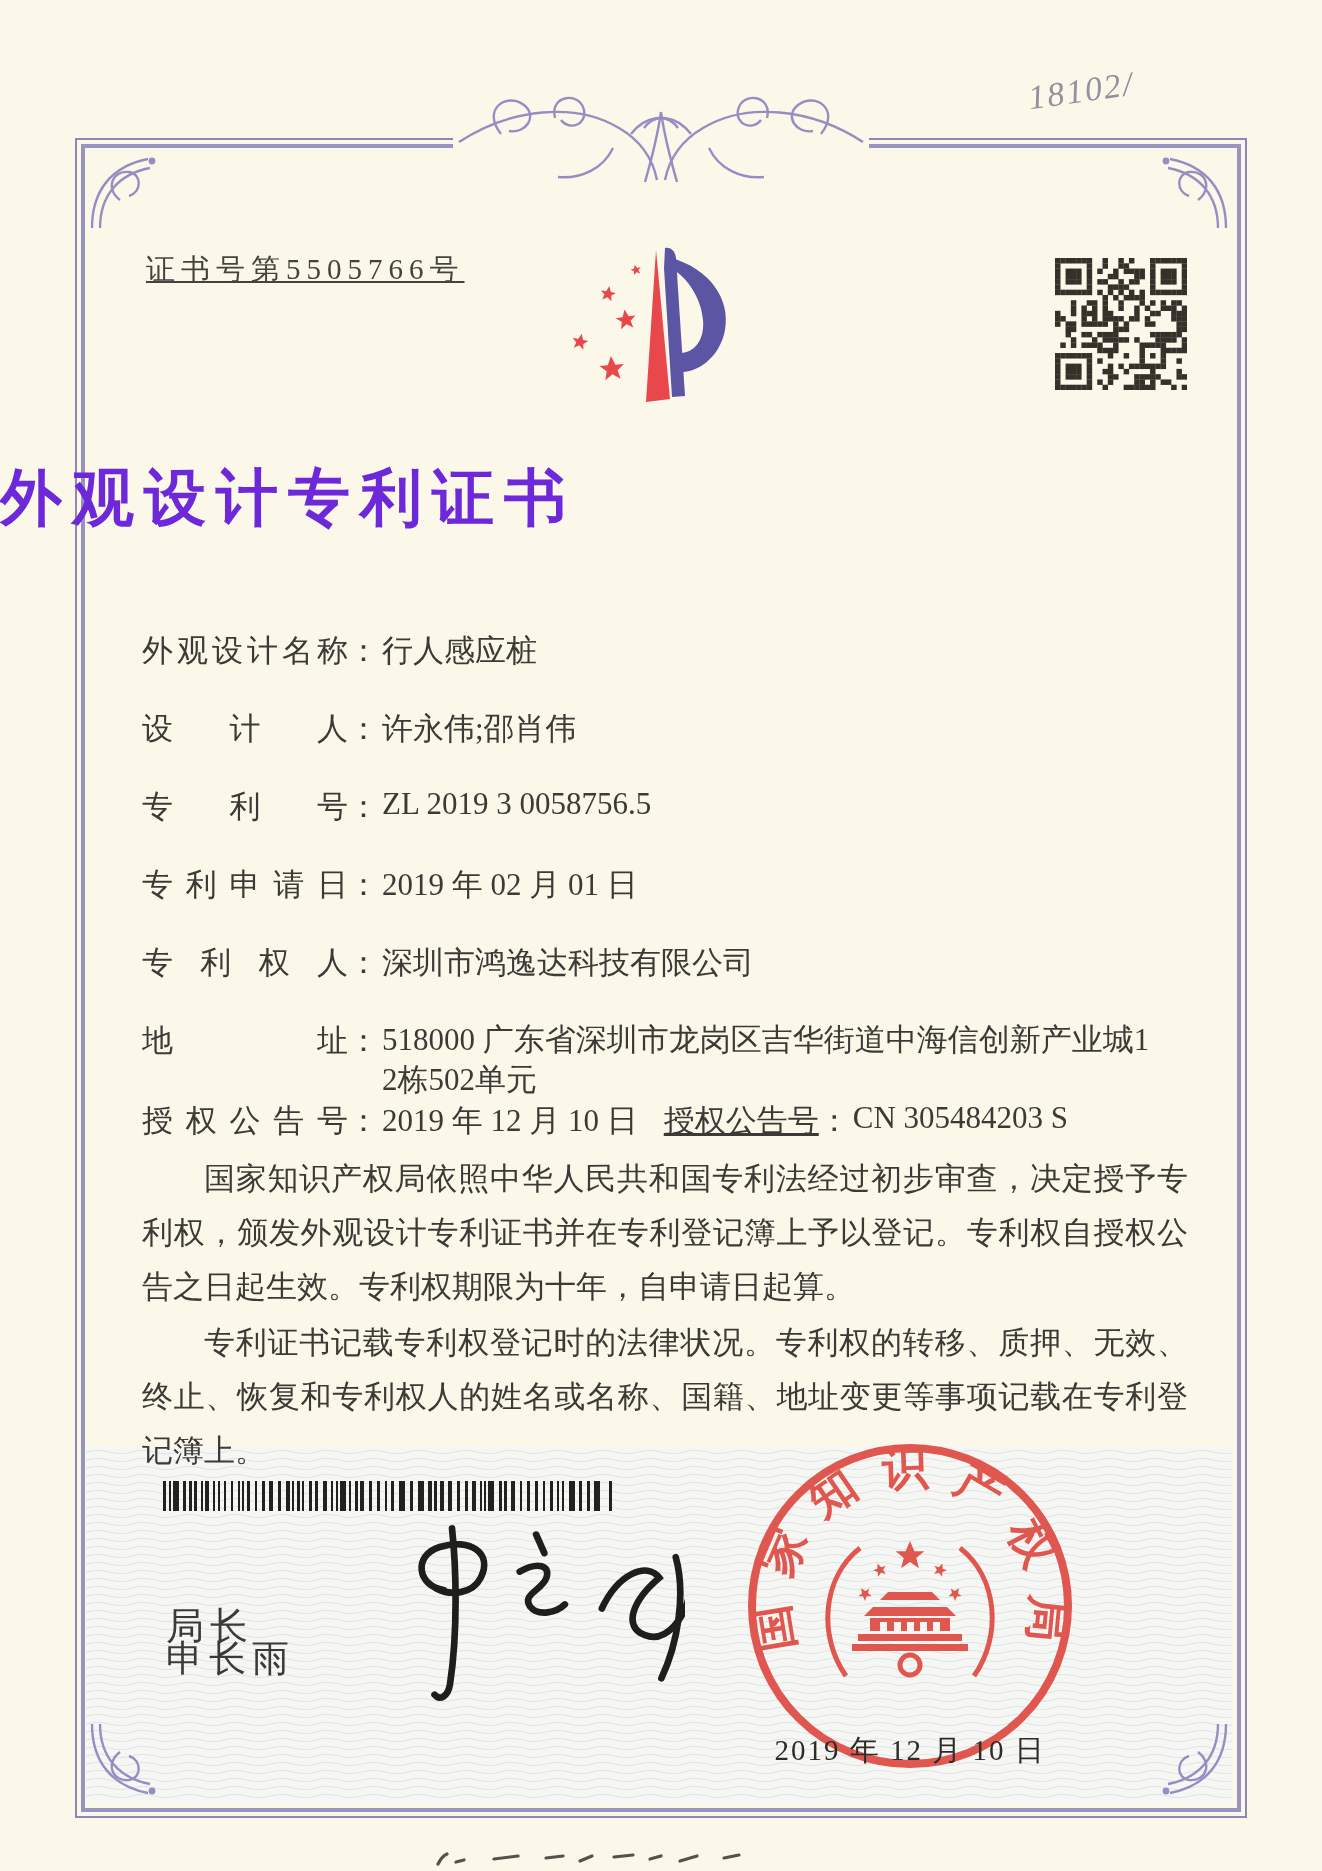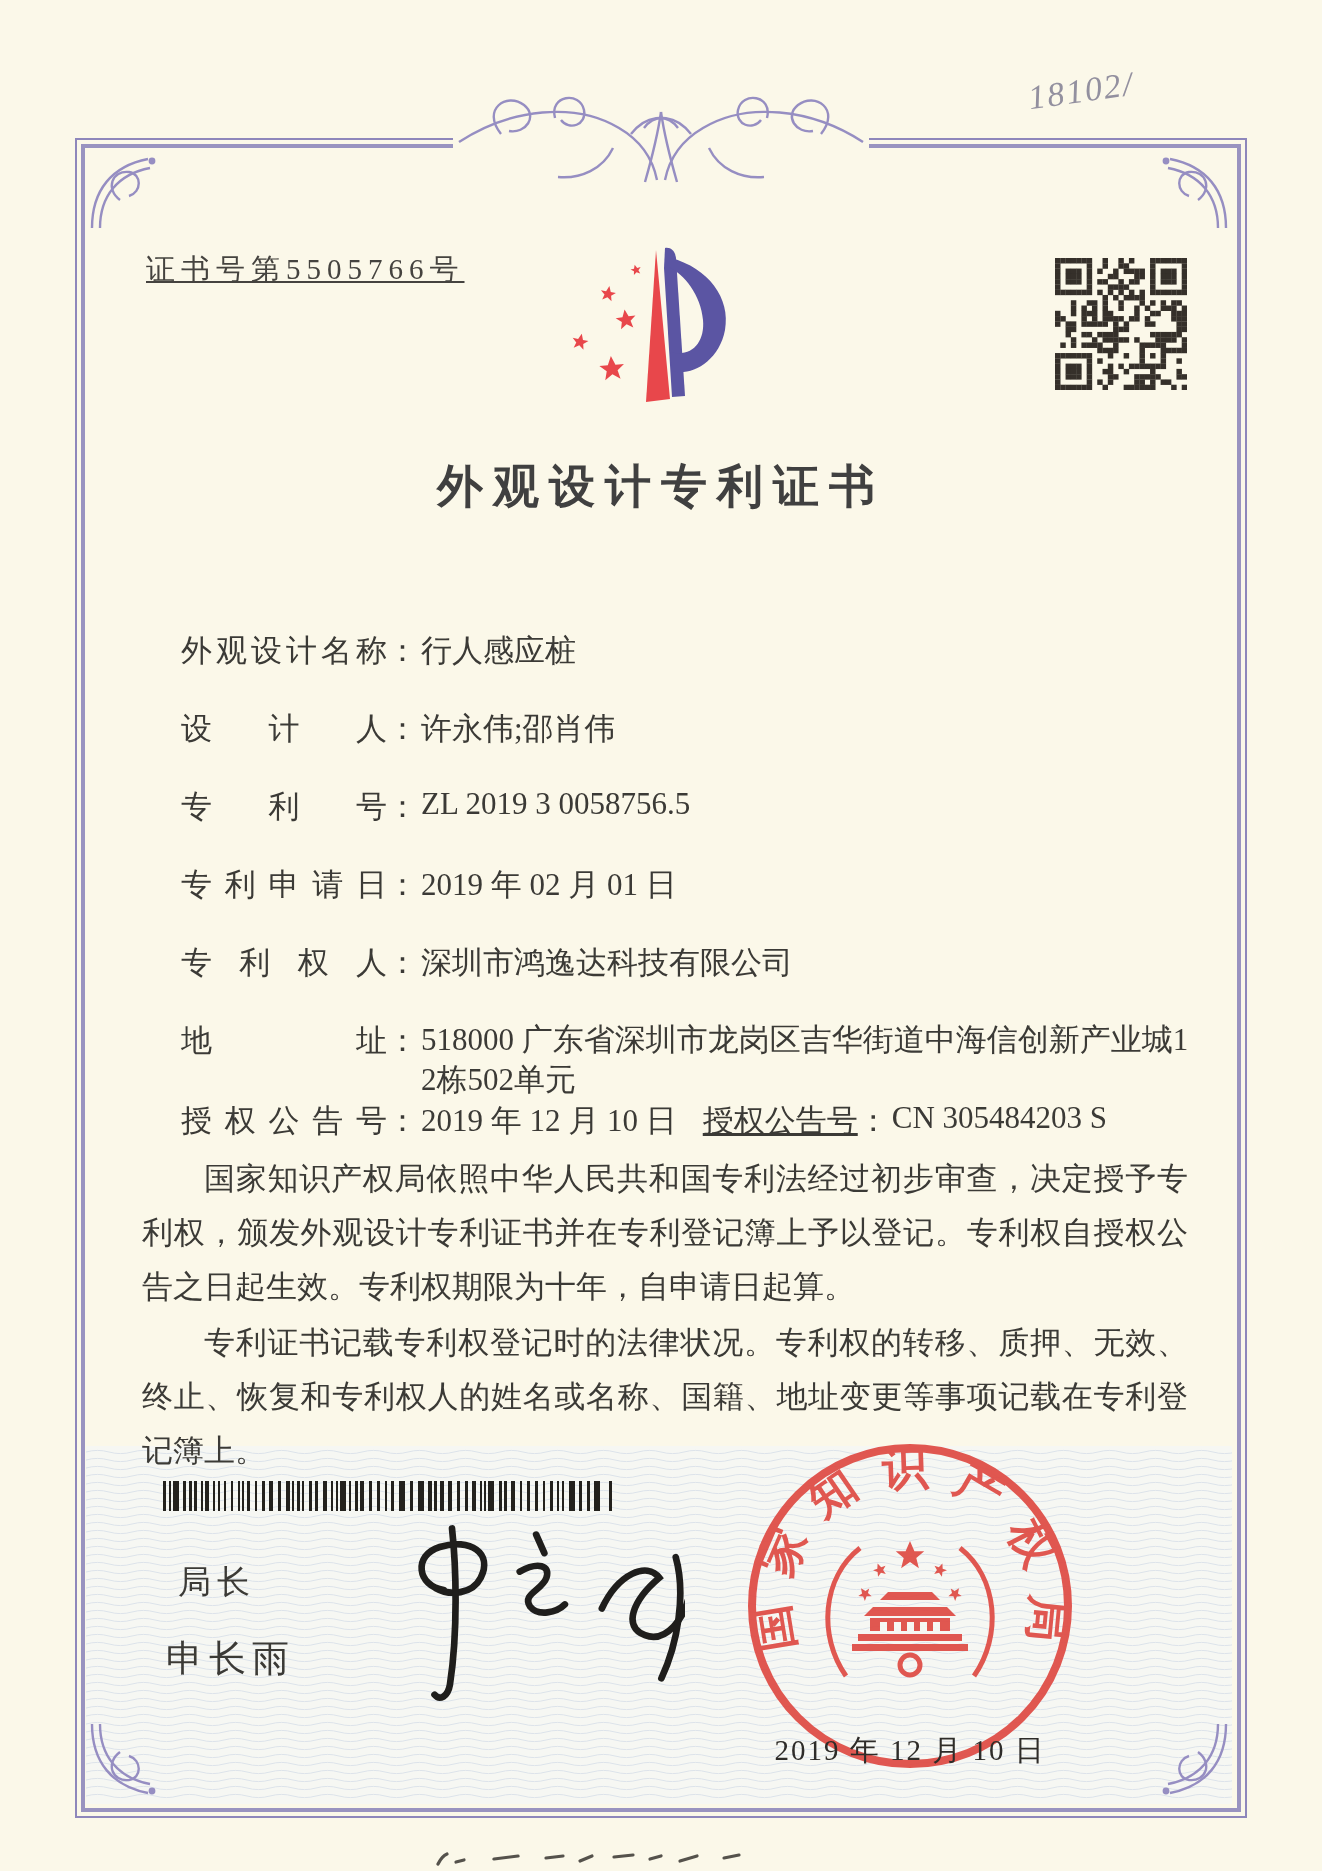--- a/index.html
+++ b/index.html
@@ -23,36 +23,36 @@
   .lower-area{position:absolute; left:86px; top:1446px; width:1146px; height:358px;
     background:#f6f7f3; z-index:1;}
   .lower-area svg{position:absolute; left:0; top:0;}
   
   .hand-note{position:absolute; left:1028px; top:72px; font-size:34px; letter-spacing:2px;
     color:#93909f; font-style:italic; transform:rotate(-8deg); z-index:8;}
   .cert-no{position:absolute; left:146px; top:250px; font-size:29px; letter-spacing:6px;
     color:#45433f; z-index:10;text-decoration:underline;}
   .logo{position:absolute; left:552px; top:206px; z-index:10;}
   .qr{position:absolute; left:1055px; top:258px; z-index:10;}
-  .title{position:absolute; left:0; top:456px; width:100%; text-align:center;
-    font-size:46px; font-weight:bold; letter-spacing:10px; color:#404040; z-index:10;}
+  .title{position:absolute; left:0; top:456px; width:100%; text-align:left;
+    font-size:62px; font-weight:bold; letter-spacing:10px; color:#6d28d9; z-index:10;}
   
-  .field{position:absolute; left:142px; font-size:31px; white-space:nowrap; z-index:10;margin-left:39px;}
+  .field{position:absolute; left:142px; font-size:31px; white-space:nowrap; z-index:10;}
   .field .lab{display:inline-block; width:206px; text-align:justify; text-align-last:justify;
     vertical-align:top;}
   .field .col{display:inline-block; width:34px; vertical-align:top;}
   .field .val{display:inline-block; vertical-align:top; font-family:"Liberation Serif",serif;}
   .addr-lines{display:inline-block; vertical-align:top; white-space:nowrap; line-height:40px;}
   .pair2{margin-left:26px;text-decoration:underline;}
   
   .para{position:absolute; left:142px; width:1046px; font-size:31px; line-height:54px;
     text-align:justify; text-indent:2em; color:#3b3a36; z-index:10;}
   
   .barcode{position:absolute; left:163px; top:1481px; z-index:10;}
-  .sig-title{position:absolute; left:166px; top:1560px; font-size:33px; letter-spacing:6px; z-index:10;margin-left:12px;}
+  .sig-title{position:absolute; left:166px; top:1601px; font-size:38px; letter-spacing:6px; z-index:10;}
   .sig-name{position:absolute; left:166px; top:1634px; font-size:37px; letter-spacing:6px; z-index:10;}
   .signature{position:absolute; left:375px; top:1510px; z-index:11;}
   .seal{position:absolute; left:742px; top:1438px; z-index:12; opacity:.92;}
   .seal-date{position:absolute; left:742px; top:1731px; width:336px; text-align:center;
     font-size:29px; letter-spacing:2px; color:#2e2c29; z-index:13;}
   .page-info{position:absolute; left:0; top:1776px; width:100%; text-align:center;
     font-size:25px; letter-spacing:4px; color:#3b3a36; z-index:10;}
   .clipped-frag{position:absolute; left:430px; top:1848px; z-index:4;}
 </style>
 </head>

